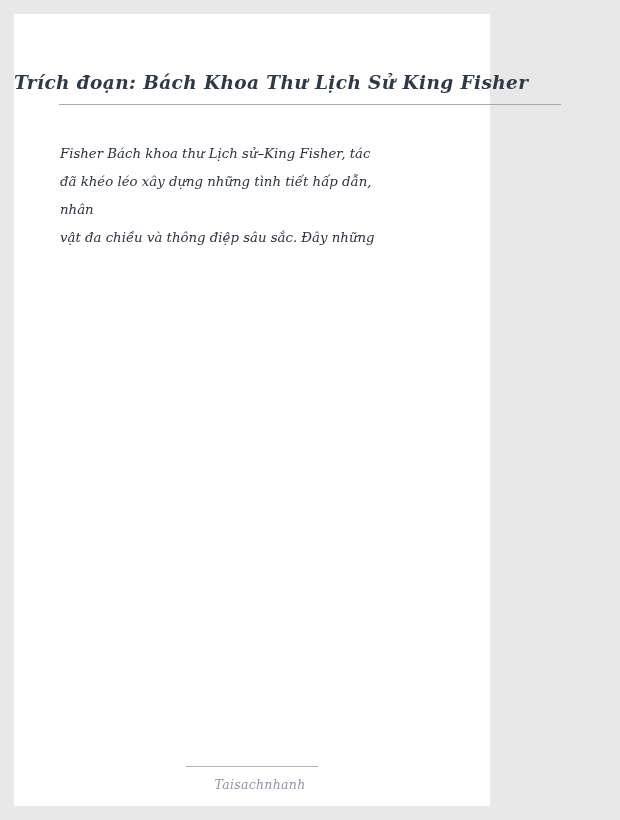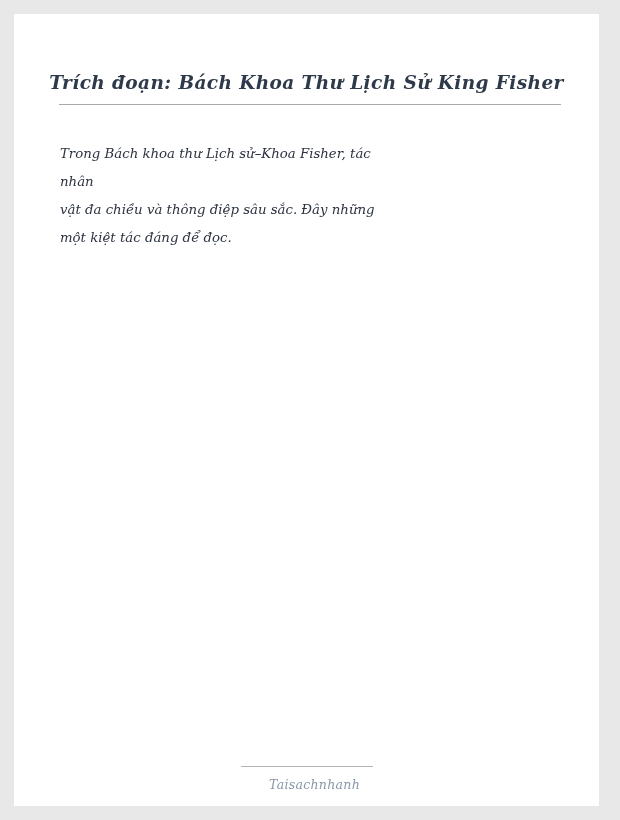--- a/index.html
+++ b/index.html
@@ -10,21 +10,21 @@
     width: 620px;
     height: 820px;
     background: #e8e8e8;
     font-family: "DejaVu Serif", "Liberation Serif", serif;
     overflow: hidden;
   }
   .page {
     position: absolute;
     left: 14px;
     top: 14px;
-    width: 585px;
+    width: 476px;
     height: 792px;
     background: #ffffff;
     box-sizing: border-box;
   }
   .doc-title {
     position: absolute;
     left: 0;
     top: 58px;
     width: 100%;
     text-align: center;
@@ -83,24 +83,24 @@
 </head>
 <body>
 
 <div class="page">
 
   <div class="doc-title">Trích đoạn: Bách Khoa Thư Lịch Sử King Fisher</div>
 
   <div class="title-rule"></div>
 
   <div class="body-text">
-    <div class="line">Trong Bách khoa thư Lịch sử–Khoa Fisher, tác</div>
+    <div class="line">Fisher Bách khoa thư Lịch sử–King Fisher, tác</div>
+    <div class="line">đã khéo léo xây dựng những tình tiết hấp dẫn,</div>
     <div class="line">nhân</div>
     <div class="line">vật đa chiều và thông điệp sâu sắc. Đây những</div>
-    <div class="line">một kiệt tác đáng để đọc.</div>
   </div>
 
   <div class="footer">
     <div class="footer-rule"></div>
     <div class="footer-text">Taisachnhanh</div>
   </div>
 
 </div>
 
 </body></html>

